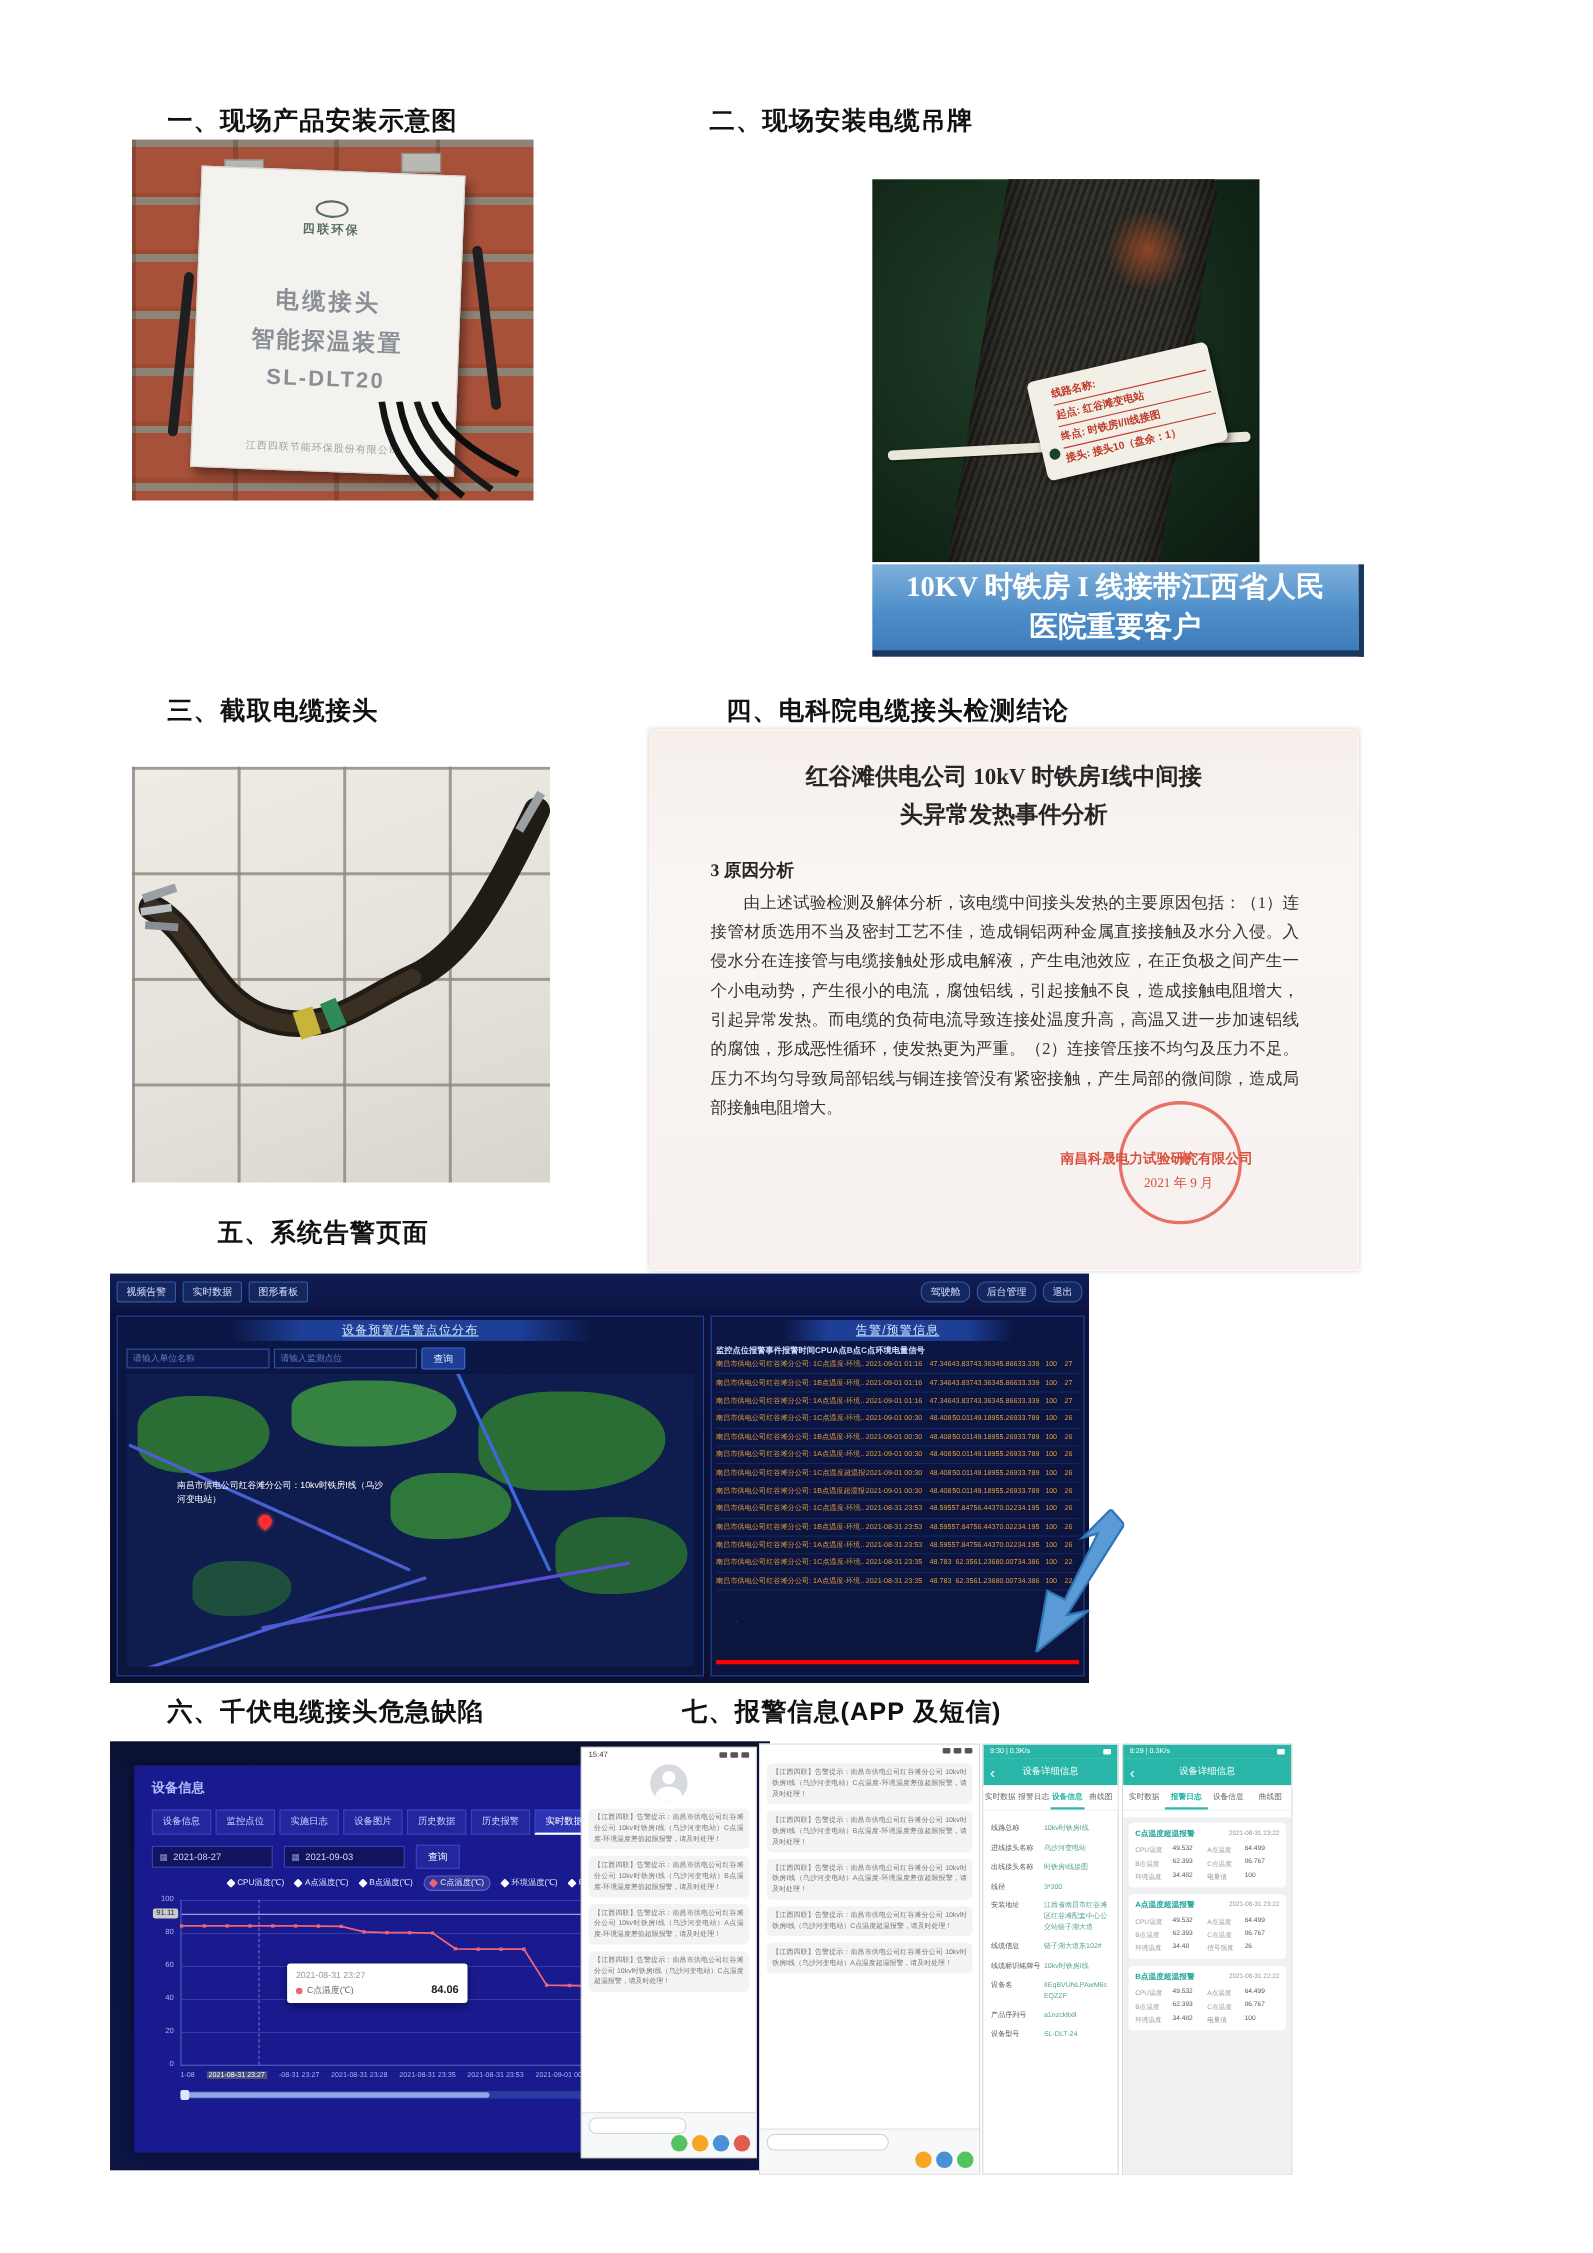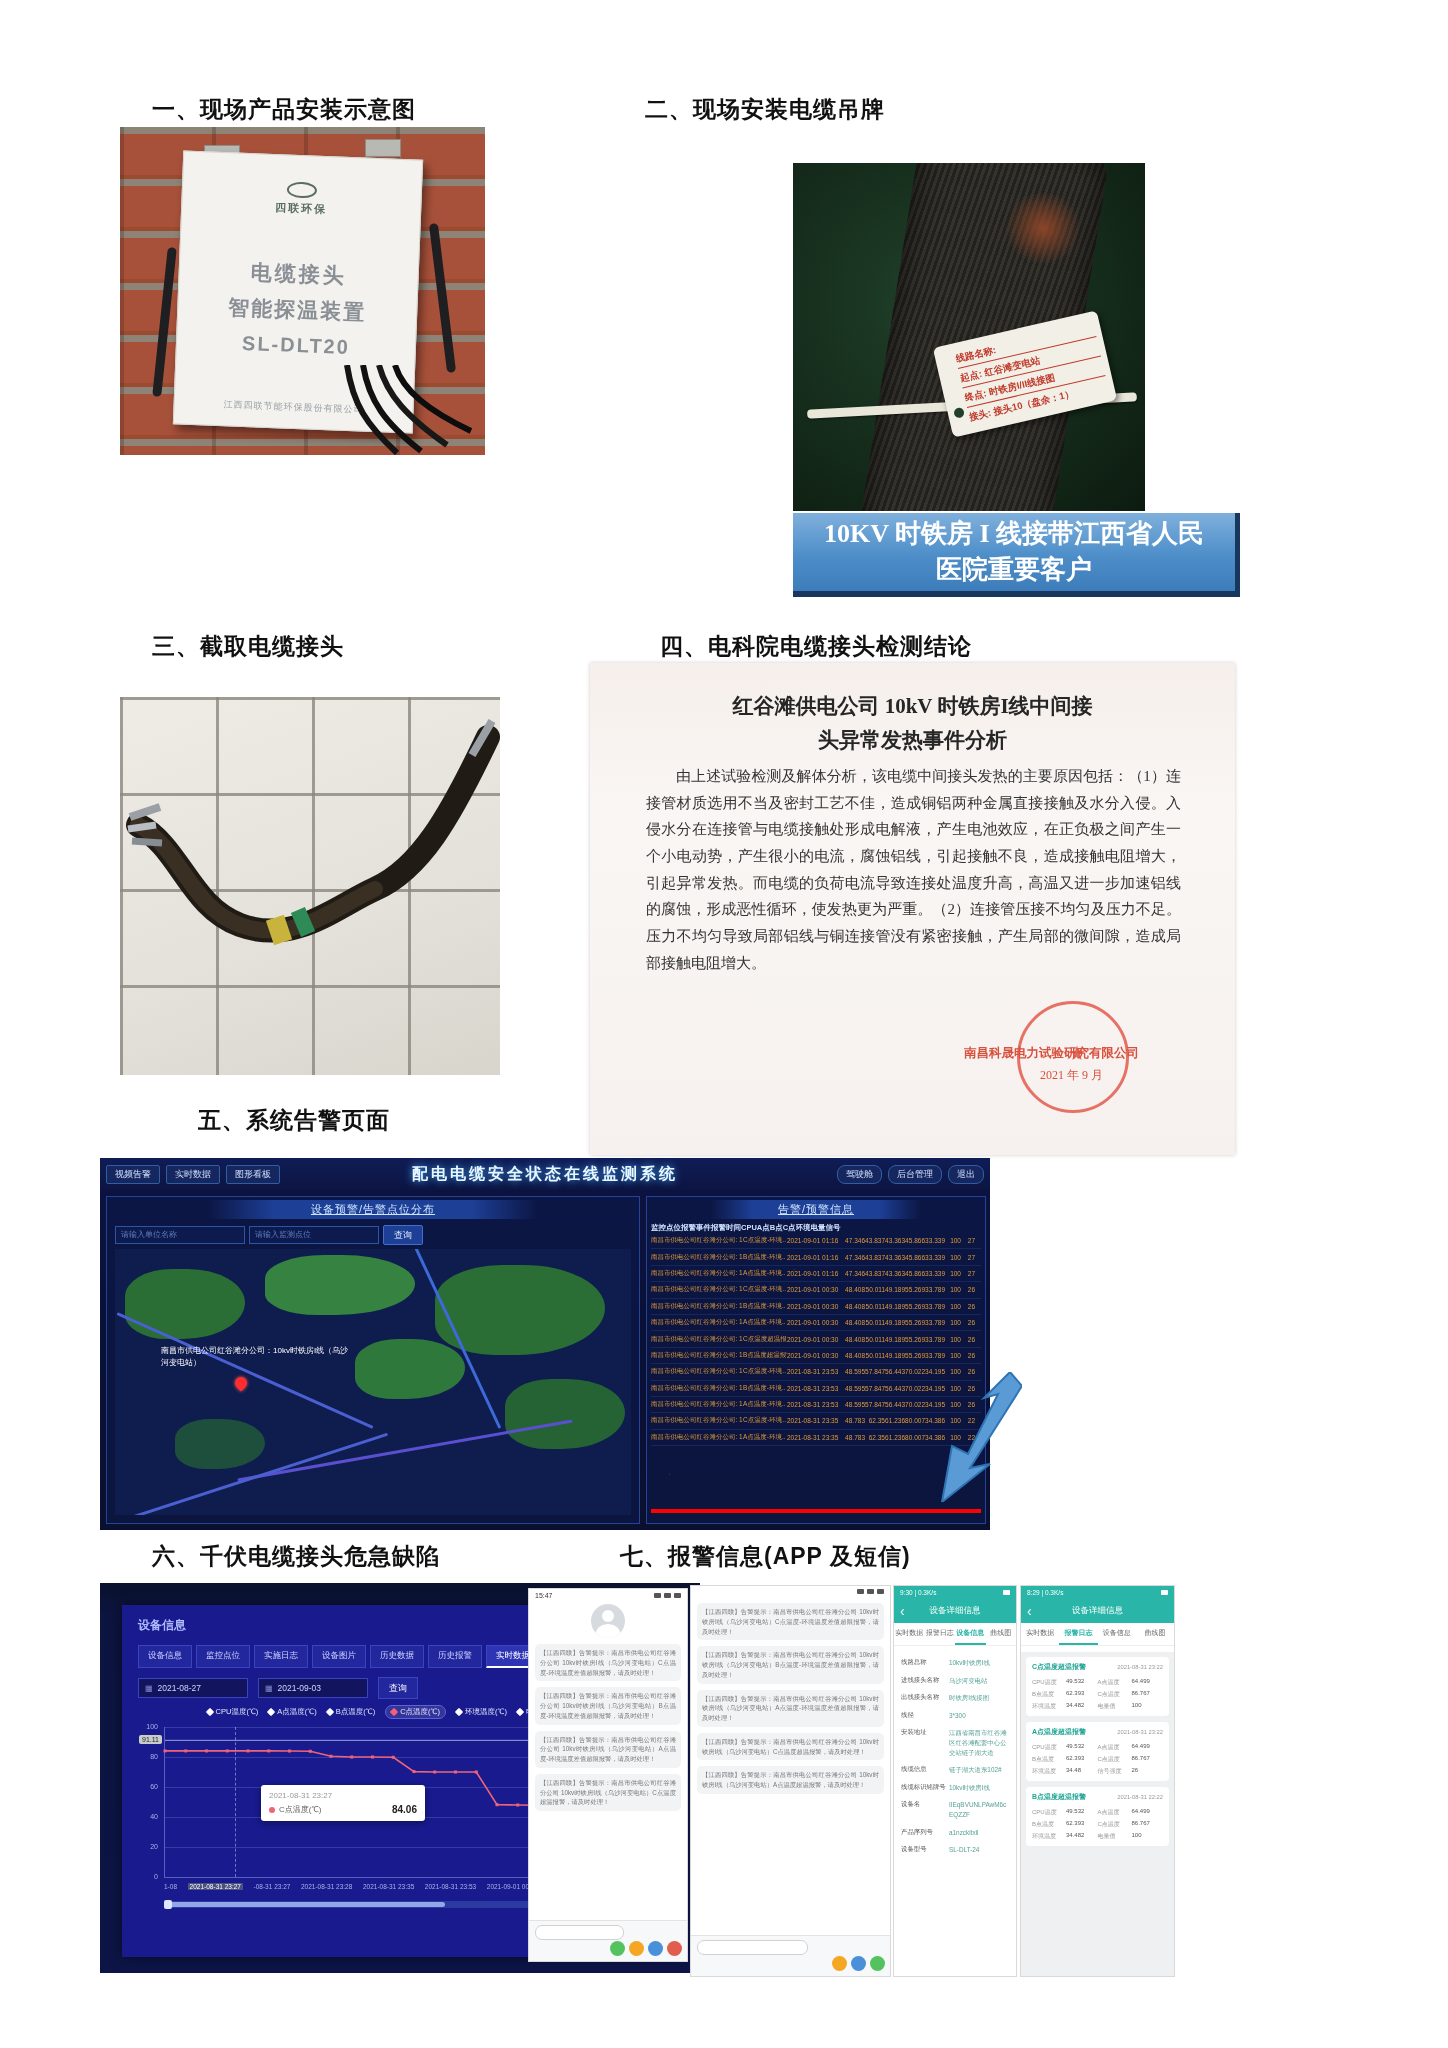--- a/index.html
+++ b/index.html
@@ -273,32 +273,32 @@
       <path d="M12,144 L42,146" stroke="#878d93" stroke-width="7"></path>
       <path d="M352,58 L372,24" stroke="#9aa0a6" stroke-width="8"></path>
     </svg>
   </div>
 
   <div class="photo4">
     <div class="rpt-title">
       <div>红谷滩供电公司 10kV 时铁房I线中间接</div>
       <div>头异常发热事件分析</div>
     </div>
+    <div class="rpt-sec">3 原因分析</div>
     <div class="rpt-body">由上述试验检测及解体分析，该电缆中间接头发热的主要原因包括：（1）连接管材质选用不当及密封工艺不佳，造成铜铝两种金属直接接触及水分入侵。入侵水分在连接管与电缆接触处形成电解液，产生电池效应，在正负极之间产生一个小电动势，产生很小的电流，腐蚀铝线，引起接触不良，造成接触电阻增大，引起异常发热。而电缆的负荷电流导致连接处温度升高，高温又进一步加速铝线的腐蚀，形成恶性循环，使发热更为严重。（2）连接管压接不均匀及压力不足。压力不均匀导致局部铝线与铜连接管没有紧密接触，产生局部的微间隙，造成局部接触电阻增大。</div>
     <div class="stamp">
       <div class="ring"></div>
       <div class="star">★</div>
       <div class="co">南昌科晟电力试验研究有限公司</div>
       <div class="dt">2021 年 9 月</div>
     </div>
   </div>
 
   <div class="dash">
     <div class="dtop">
-      <div class="dtitle">配电电缆安全状态在线监测系统</div>
       <span style="display:flex;z-index:2;">
 
       <div class="dtab">视频告警</div>
           <div class="dtab">实时数据</div>
           <div class="dtab">图形看板</div>
         </span>
       <span class="dright">
 
       <div class="dbtn">驾驶舱</div>
           <div class="dbtn">后台管理</div>

